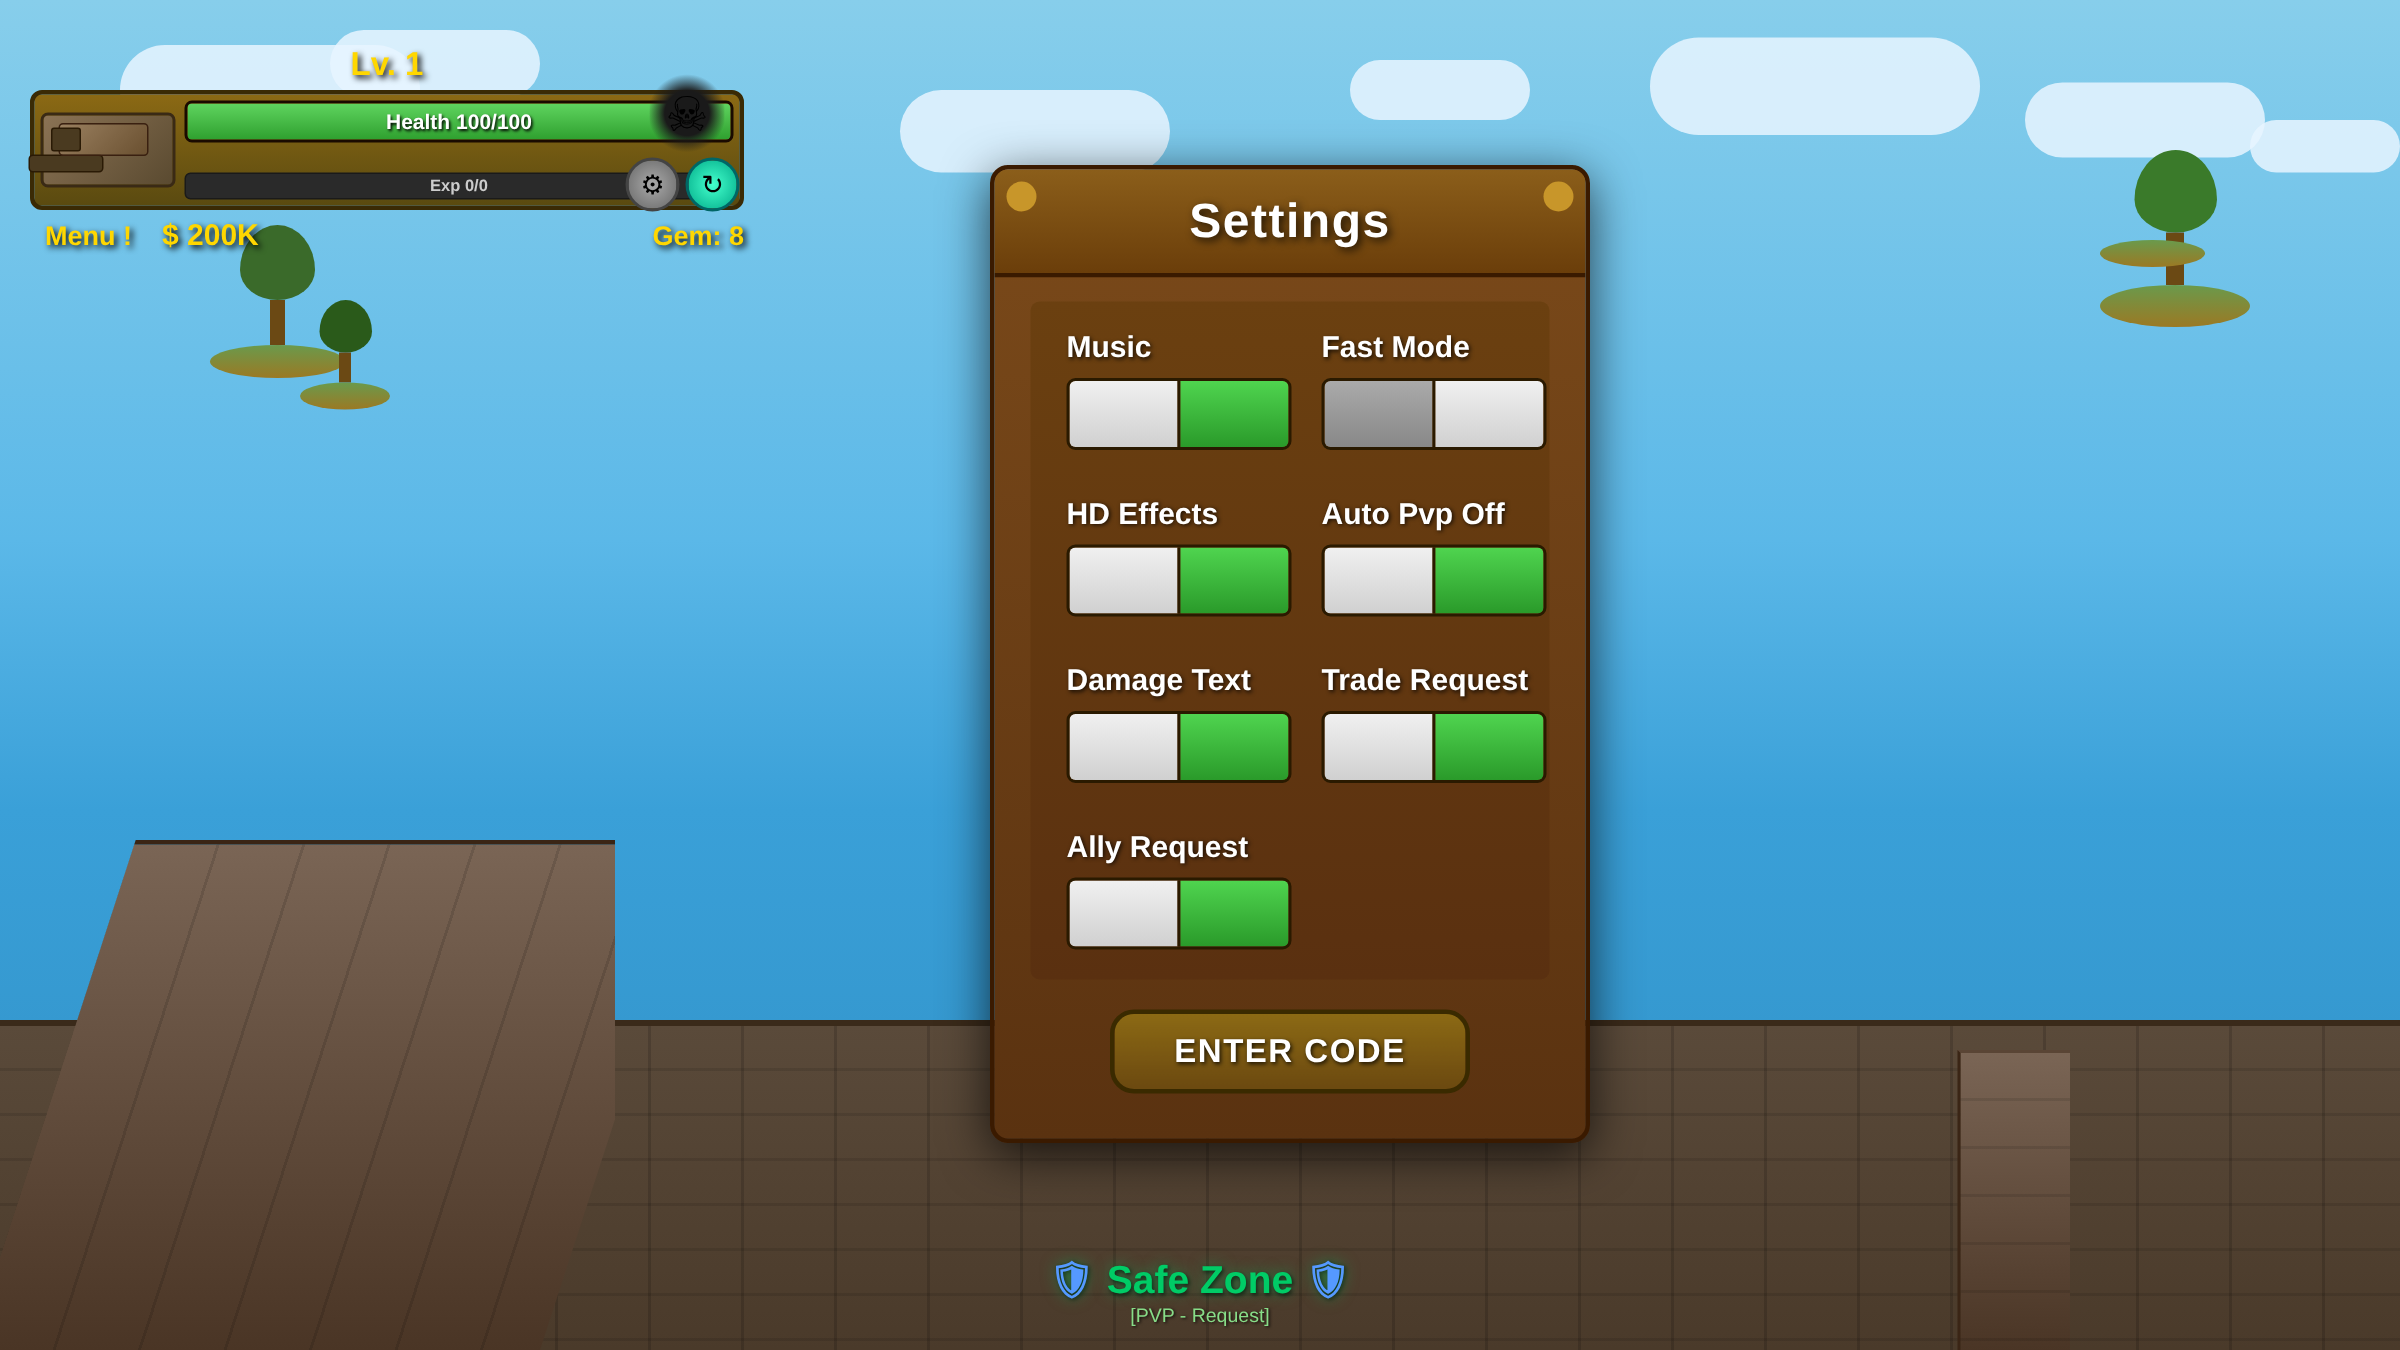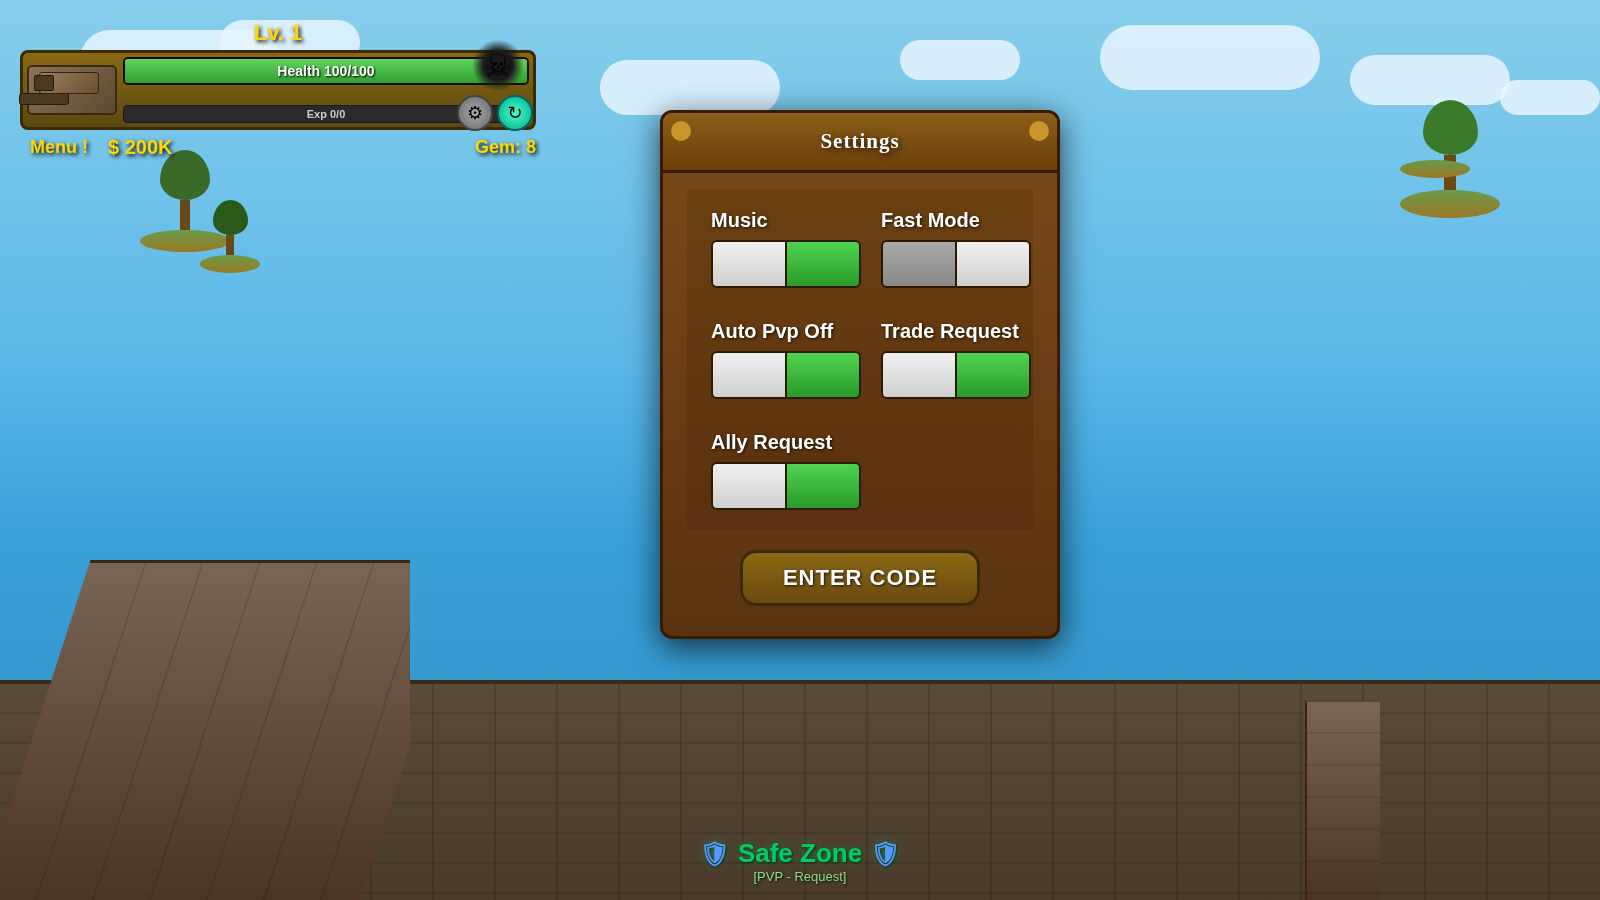--- a/index.html
+++ b/index.html
@@ -64,23 +64,23 @@
         transparent 28px,
         rgba(0,0,0,0.1) 28px,
         rgba(0,0,0,0.1) 30px
       );
       top: 0; bottom: 0;
     }
 
     
     .hud {
       position: absolute;
-      top: 20px;
+      top: 30px;
       left: 20px;
-      width: 516px;
+      width: 476px;
     }
 
     .level-bar-container {
       position: relative;
       width: 100%;
     }
 
     .level-label {
       text-align: center;
       color: #FFD700;
@@ -253,25 +253,24 @@
       background: linear-gradient(180deg, #8B5E1A 0%, #6B3E0A 100%);
       border-radius: 9px 9px 0 0;
       border-bottom: 3px solid #3a1a00;
       padding: 16px;
       text-align: center;
       position: relative;
     }
 
     .settings-title {
       color: white;
-      font-size: 21px;
+      font-size: 32px;
       font-weight: bold;
       text-shadow: 2px 2px 6px rgba(0,0,0,0.8);
       letter-spacing: 1px;
-      font-family: Liberation Serif, serif;
     }
 
     
     .corner-deco {
       position: absolute;
       width: 20px;
       height: 20px;
       background: #C8962A;
       border-radius: 50%;
     }
@@ -526,30 +525,46 @@
 
         <div class="setting-item">
           <span class="setting-label">Fast Mode</span>
           <div class="toggle-switch">
             <div class="toggle-off gray"></div>
             <div class="toggle-divider"></div>
             <div class="toggle-off"></div>
           </div>
         </div>
 
+        <div class="setting-item">
+          <span class="setting-label">HD Effects</span>
+          <div class="toggle-switch">
+            <div class="toggle-off"></div>
+            <div class="toggle-divider"></div>
+            <div class="toggle-on"></div>
+          </div>
+        </div>
 
         <div class="setting-item">
           <span class="setting-label">Auto Pvp Off</span>
           <div class="toggle-switch">
             <div class="toggle-off"></div>
             <div class="toggle-divider"></div>
             <div class="toggle-on"></div>
           </div>
         </div>
 
+        <div class="setting-item">
+          <span class="setting-label">Damage Text</span>
+          <div class="toggle-switch">
+            <div class="toggle-off"></div>
+            <div class="toggle-divider"></div>
+            <div class="toggle-on"></div>
+          </div>
+        </div>
 
         <div class="setting-item">
           <span class="setting-label">Trade Request</span>
           <div class="toggle-switch">
             <div class="toggle-off"></div>
             <div class="toggle-divider"></div>
             <div class="toggle-on"></div>
           </div>
         </div>
 

